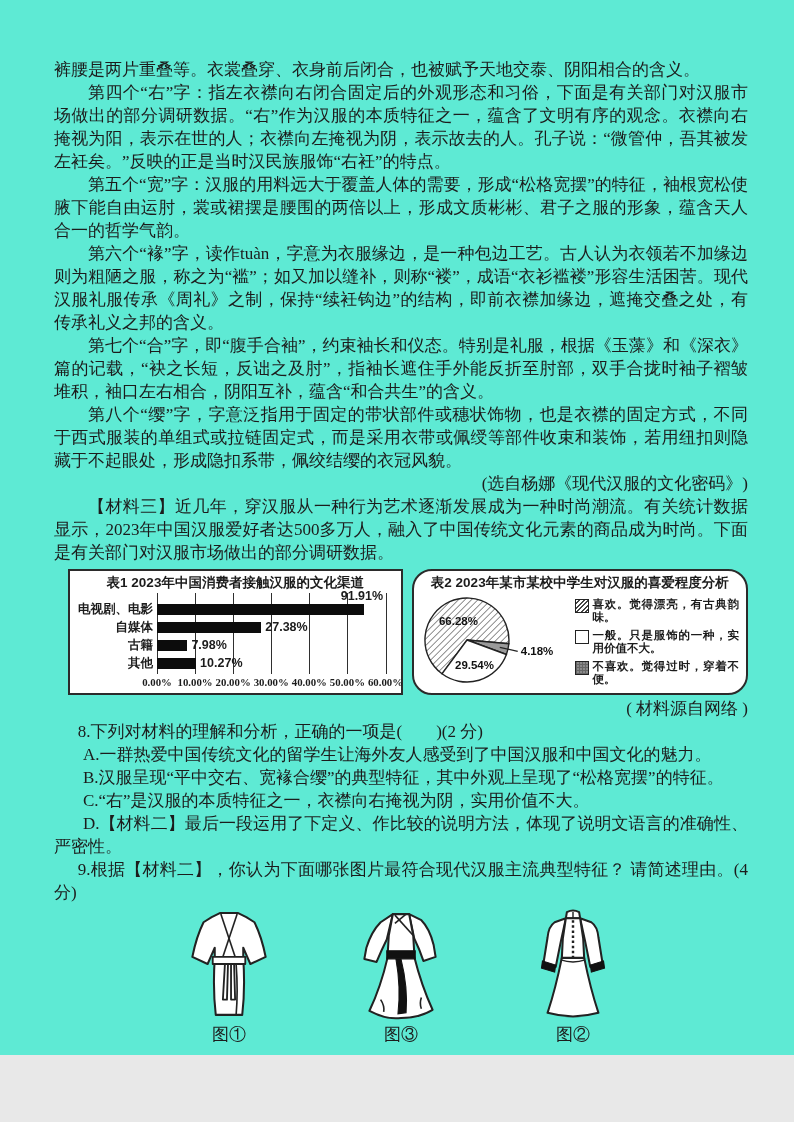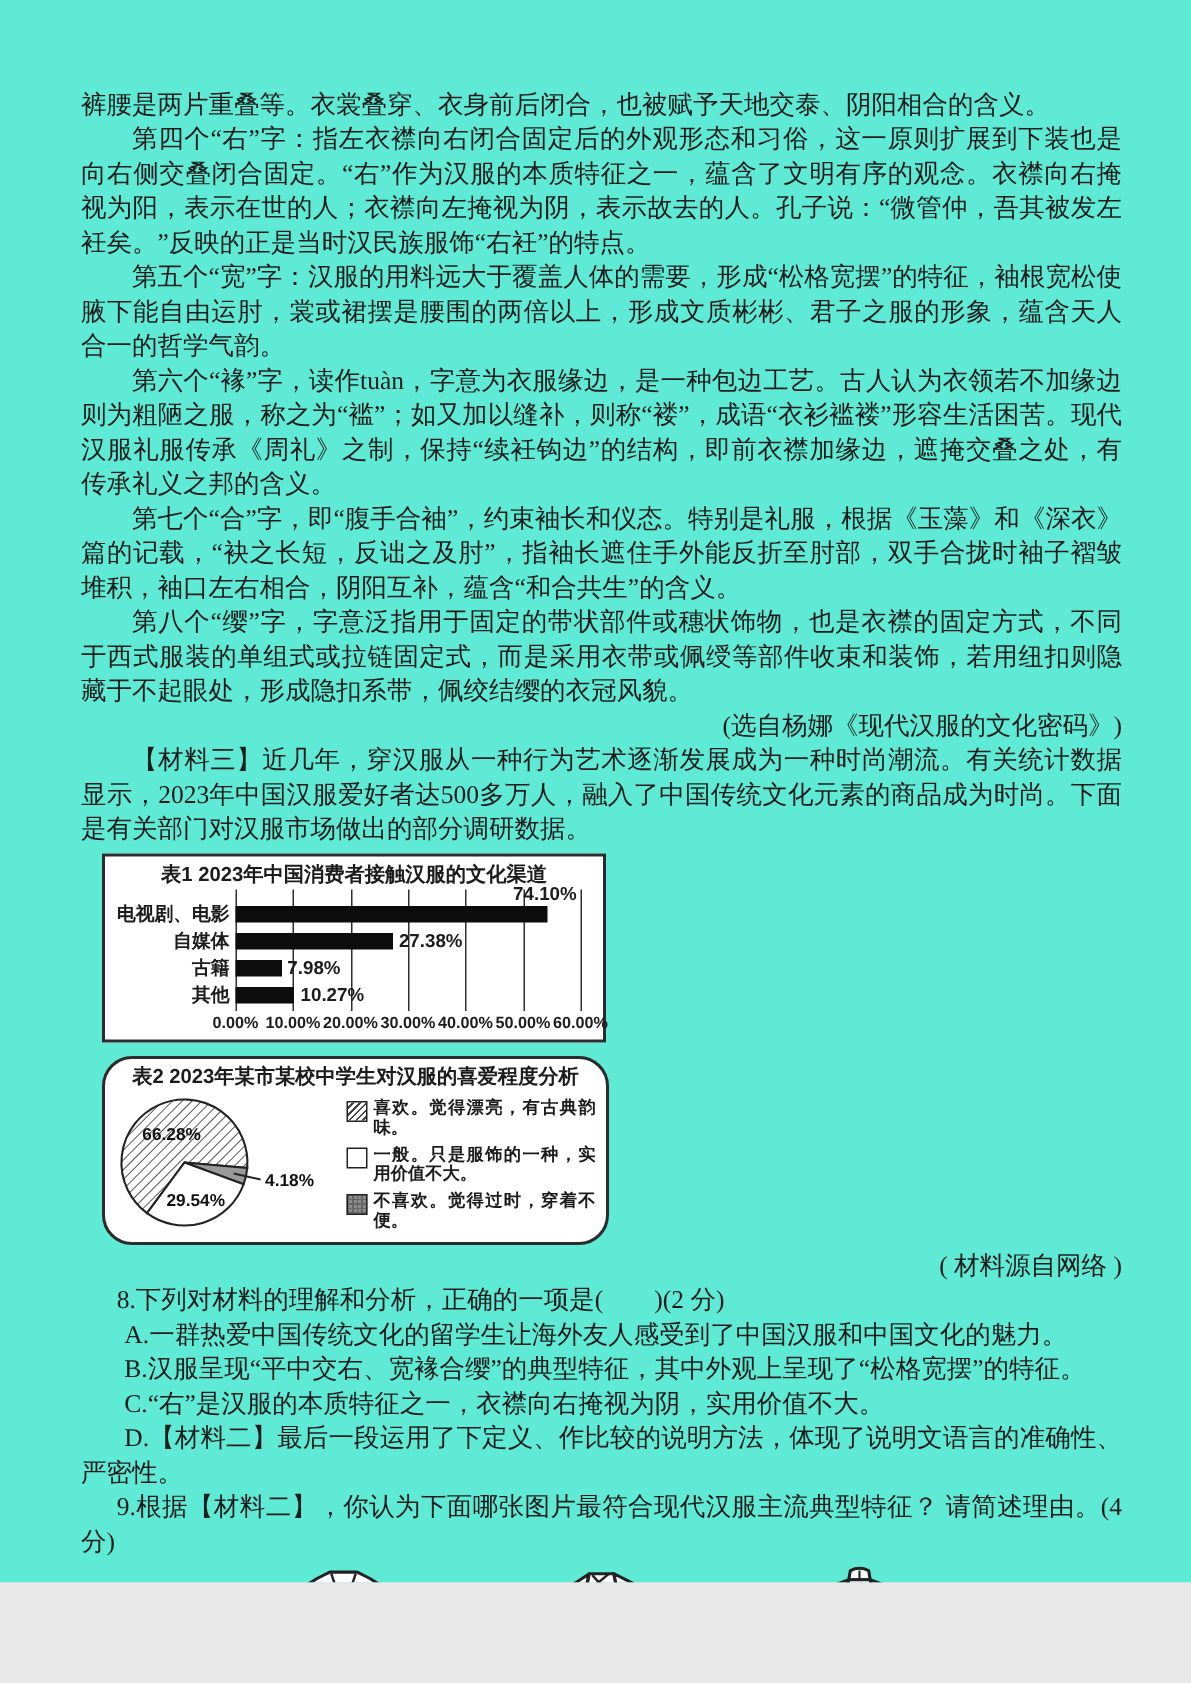--- a/index.html
+++ b/index.html
@@ -10,37 +10,37 @@
     color:#1c1c1c;
   }
   .doc{position:absolute;left:54px;right:46px;top:58px;font-size:17px;line-height:23px;text-align:justify;}
   .doc p{margin:0;}
   p.ind{text-indent:2em;}
   p.right{text-align:right;}
   p.qline{text-indent:1.4em;}
   p.opt{text-indent:1.7em;}
 
   
-  .charts{display:flex;gap:9px;margin:5px 0 2px 14px;flex-direction:column;}
+  .charts{display:flex;gap:9px;margin:5px 0 2px 14px;}
   .chartbox{border:2px solid #2b2b2b;background:#fff;padding:3px 7px 2px 7px;}
   .chartbox.bar{width:318px;height:117px;}
   .chartbox.pie{width:320px;height:117px;border-radius:20px;}
   .c-title{font-size:13.5px;font-weight:700;text-align:center;line-height:17px;white-space:nowrap;
     font-family:"Liberation Sans","DejaVu Sans",sans-serif;}
   
   .bc-area{position:relative;height:97px;}
   .bc-plot{position:absolute;left:80px;right:8px;top:0;bottom:0;}
   .bc-grid{position:absolute;top:2px;bottom:14px;width:1px;background:#2f2f2f;}
   .bc-bar{position:absolute;height:11px;background:#0c0c0c;}
   .bc-cat{position:absolute;left:0;width:76px;text-align:right;font-size:12.5px;font-weight:700;
     white-space:nowrap;font-family:"Liberation Sans","DejaVu Sans",sans-serif;line-height:13px;}
   .bc-val{position:absolute;font-size:12.5px;font-weight:700;white-space:nowrap;line-height:13px;
     font-family:"Liberation Sans","DejaVu Sans",sans-serif;}
   .bc-tick{position:absolute;bottom:0;transform:translateX(-50%);font-size:10.8px;font-weight:700;
-    white-space:nowrap;font-family:Liberation Sans, sans-serif;line-height:12px;}
+    white-space:nowrap;font-family:Liberation Serif, serif;line-height:12px;}
   
   .pie-body{display:flex;align-items:center;}
   .pie-legend{flex:1;padding-left:2px;}
   .pl-item{display:flex;align-items:flex-start;margin:4px 0;font-size:11.5px;line-height:13.5px;
     font-weight:700;font-family:"Liberation Sans","DejaVu Sans",sans-serif;}
   .pl-swatch{flex:0 0 12px;width:12px;height:12px;border:1.3px solid #222;margin:1px 4px 0 0;}
   .sw-hatch{background:repeating-linear-gradient(135deg,#fff 0 2px,#444 2px 3.2px);}
   .sw-plain{background:#fff;}
   .sw-dark{background:#8a8a8a;background-image:repeating-linear-gradient(0deg,#666 0 1px,transparent 1px 3px),repeating-linear-gradient(90deg,#666 0 1px,transparent 1px 3px);}
   
@@ -54,21 +54,21 @@
   .rule+.rule{margin-top:16px;border-top-width:2px;}
   .footer{ text-align:center;font-size:13px;margin-top:20px;color:#222;}
 </style>
 </head>
 <body>
 
 <div class="sheet">
   <div class="doc">
 
     <p>裤腰是两片重叠等。衣裳叠穿、衣身前后闭合，也被赋予天地交泰、阴阳相合的含义。</p>
-    <p class="ind">第四个“右”字：指左衣襟向右闭合固定后的外观形态和习俗，这一原则扩展到下装也是向右侧交叠闭合固定。“右”作为汉服的本质特征之一，蕴含了文明有序的观念。衣襟向右掩视为阳，表示在世的人；衣襟向左掩视为阴，表示故去的人。孔子说：“微管仲，吾其被发左衽矣。”反映的正是当时汉民族服饰“右衽”的特点。</p>
+    <p class="ind">第四个“右”字：指左衣襟向右闭合固定后的外观形态和习俗，下面是有关部门对汉服市场做出的部分调研数据。“右”作为汉服的本质特征之一，蕴含了文明有序的观念。衣襟向右掩视为阳，表示在世的人；衣襟向左掩视为阴，表示故去的人。孔子说：“微管仲，吾其被发左衽矣。”反映的正是当时汉民族服饰“右衽”的特点。</p>
     <p class="ind">第五个“宽”字：汉服的用料远大于覆盖人体的需要，形成“松格宽摆”的特征，袖根宽松使腋下能自由运肘，裳或裙摆是腰围的两倍以上，形成文质彬彬、君子之服的形象，蕴含天人合一的哲学气韵。</p>
     <p class="ind">第六个“褖”字，读作tuàn，字意为衣服缘边，是一种包边工艺。古人认为衣领若不加缘边则为粗陋之服，称之为“褴”；如又加以缝补，则称“褛”，成语“衣衫褴褛”形容生活困苦。现代汉服礼服传承《周礼》之制，保持“续衽钩边”的结构，即前衣襟加缘边，遮掩交叠之处，有传承礼义之邦的含义。</p>
     <p class="ind">第七个“合”字，即“腹手合袖”，约束袖长和仪态。特别是礼服，根据《玉藻》和《深衣》篇的记载，“袂之长短，反诎之及肘”，指袖长遮住手外能反折至肘部，双手合拢时袖子褶皱堆积，袖口左右相合，阴阳互补，蕴含“和合共生”的含义。</p>
     <p class="ind">第八个“缨”字，字意泛指用于固定的带状部件或穗状饰物，也是衣襟的固定方式，不同于西式服装的单组式或拉链固定式，而是采用衣带或佩绶等部件收束和装饰，若用纽扣则隐藏于不起眼处，形成隐扣系带，佩绞结缨的衣冠风貌。</p>
     <p class="right">(选自杨娜《现代汉服的文化密码》)</p>
     <p class="ind">【材料三】近几年，穿汉服从一种行为艺术逐渐发展成为一种时尚潮流。有关统计数据显示，2023年中国汉服爱好者达500多万人，融入了中国传统文化元素的商品成为时尚。下面是有关部门对汉服市场做出的部分调研数据。</p>
 
     <div class="charts">
       <div class="chartbox bar">
         <div class="c-title">表1 2023年中国消费者接触汉服的文化渠道</div>
@@ -82,21 +82,21 @@
               <div class="bc-tick" style="left: 33.3333%;">20.00%</div>
               <div class="bc-grid" style="left: 50%;"></div>
               <div class="bc-tick" style="left: 50%;">30.00%</div>
               <div class="bc-grid" style="left: 66.6667%;"></div>
               <div class="bc-tick" style="left: 66.6667%;">40.00%</div>
               <div class="bc-grid" style="left: 83.3333%;"></div>
               <div class="bc-tick" style="left: 83.3333%;">50.00%</div>
               <div class="bc-grid" style="left: 100%;"></div>
               <div class="bc-tick" style="left: 100%;">60.00%</div>
               <div class="bc-bar" style="top: 13px; left: 0px; width: 90.6167%; background: rgb(12, 12, 12);"></div>
-              <div class="bc-val" style="left: 90.6167%; top: -1px; transform: translateX(-55%);">74.10%</div>
+              <div class="bc-val" style="left: 90.6167%; top: -1px; transform: translateX(-55%);">91.91%</div>
               <div class="bc-bar" style="top: 31px; left: 0px; width: 45.6333%; background: rgb(12, 12, 12);"></div>
               <div class="bc-val" style="left: calc(45.6333% + 4px); top: 30px;">27.38%</div>
               <div class="bc-bar" style="top: 49px; left: 0px; width: 13.3%; background: rgb(12, 12, 12);"></div>
               <div class="bc-val" style="left: calc(13.3% + 4px); top: 48px;">7.98%</div>
               <div class="bc-bar" style="top: 67px; left: 0px; width: 17.1167%; background: rgb(12, 12, 12);"></div>
               <div class="bc-val" style="left: calc(17.1167% + 4px); top: 66px;">10.27%</div>
             </div>
         <div class="bc-cat" style="top: 12px;">电视剧、电影</div>
             <div class="bc-cat" style="top: 30px;">自媒体</div>
             <div class="bc-cat" style="top: 48px;">古籍</div>

